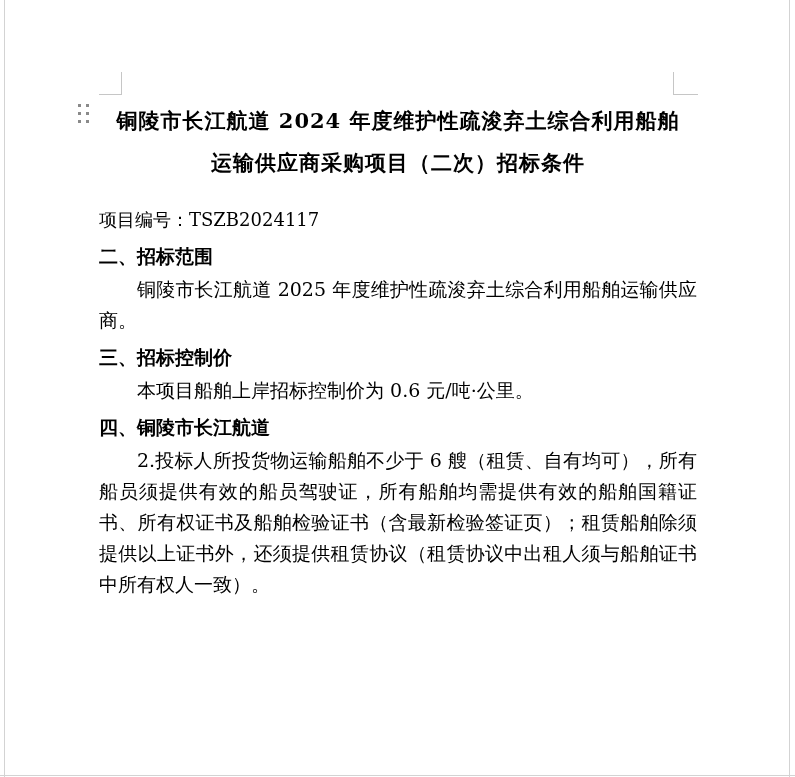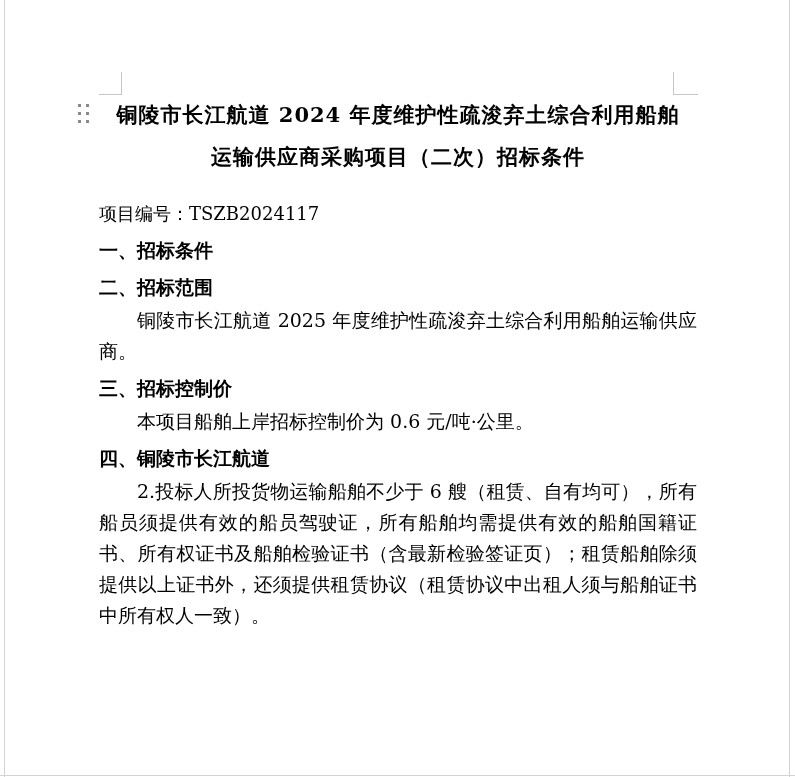--- a/index.html
+++ b/index.html
@@ -34,21 +34,21 @@
   }
   .drag-handle i { display: block; width: 3px; height: 3px; background: #8a8a8a; }
 
   
   .page {
     position: absolute;
     left: 99px; top: 88px;
     width: 598px;
   }
   .title {
-    margin: 6px;
+    margin: 12px;
     font-size: 21px;
     line-height: 42px;
     font-weight: 700;
     text-align: center;
     letter-spacing: 1px;
   }
   .title .tline { display: block; }
   .meta {
     margin: 20px 0 0 0;
     font-size: 18px;
@@ -91,21 +91,20 @@
 
   <div class="page">
 
     <h1 class="title">
       <span class="tline">铜陵市长江航道 2024 年度维护性疏浚弃土综合利用船舶</span>
       <span class="tline">运输供应商采购项目（二次）招标条件</span>
     </h1>
 
     <p class="meta">项目编号：TSZB2024117</p>
 
-    <h2 class="sec-heading">一、招标条件</h2>
 
     <h2 class="sec-heading">二、招标范围</h2>
     <p class="body-p">铜陵市长江航道 2025 年度维护性疏浚弃土综合利用船舶运输供应商。</p>
 
     <h2 class="sec-heading">三、招标控制价</h2>
     <p class="body-p">本项目船舶上岸招标控制价为 0.6 元/吨·公里。</p>
 
     <h2 class="sec-heading">四、铜陵市长江航道</h2>
     <p class="body-p">2.投标人所投货物运输船舶不少于 6 艘（租赁、自有均可），所有船员须提供有效的船员驾驶证，所有船舶均需提供有效的船舶国籍证书、所有权证书及船舶检验证书（含最新检验签证页）；租赁船舶除须提供以上证书外，还须提供租赁协议（租赁协议中出租人须与船舶证书中所有权人一致）。</p>
 

